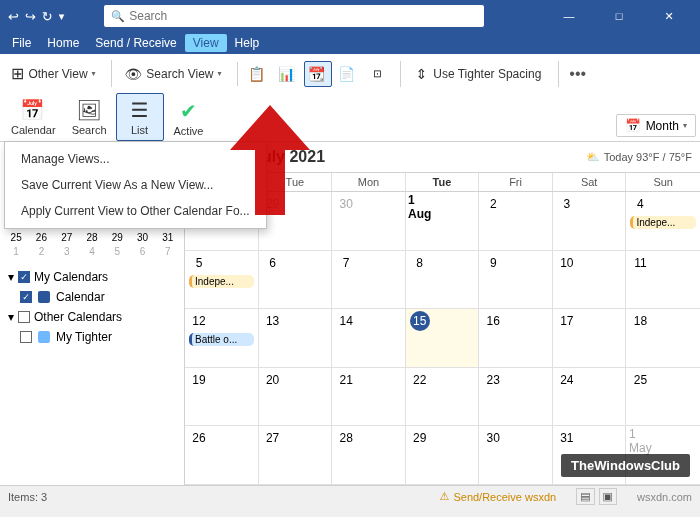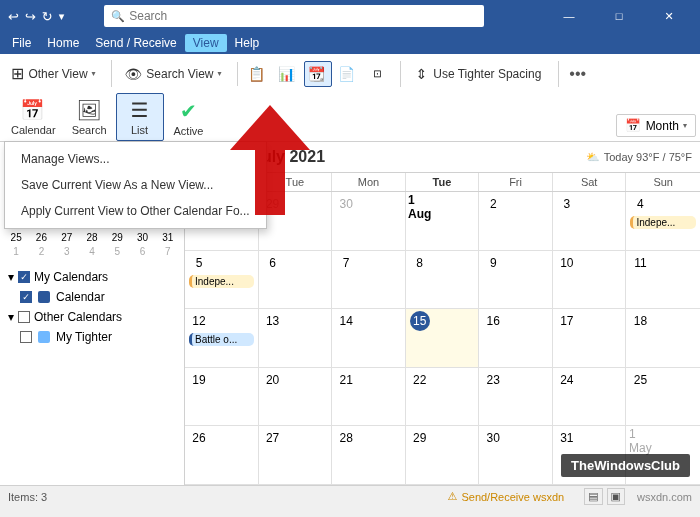--- a/index.html
+++ b/index.html
@@ -553,21 +553,21 @@
     <span>Items: 3</span>
     <span style="flex:1;"></span>
     <span class="status-warning">
       <span>⚠</span>
       <span>Send/Receive wsxdn</span>
     </span>
     <span style="margin-left:8px; display:flex; gap:4px;">
       <span style="cursor:pointer; border:1px solid #ccc; padding:1px 3px;">▤</span>
       <span style="cursor:pointer; border:1px solid #ccc; padding:1px 3px;">▣</span>
     </span>
-    <span style="color:#888;">wsxdn.com</span>
+    <span style="margin-left:8px; color:#888;">wsxdn.com</span>
   </div>
 
   <div class="arrow-overlay">
     <svg viewBox="0 0 180 120" xmlns="http://www.w3.org/2000/svg" width="180" height="120">
       <polygon points="90,5 50,50 75,50 75,115 105,115 105,50 130,50" fill="#cc0000" opacity="0.9"></polygon>
     </svg>
   </div>
 
   <div class="watermark">TheWindowsClub</div>
 

